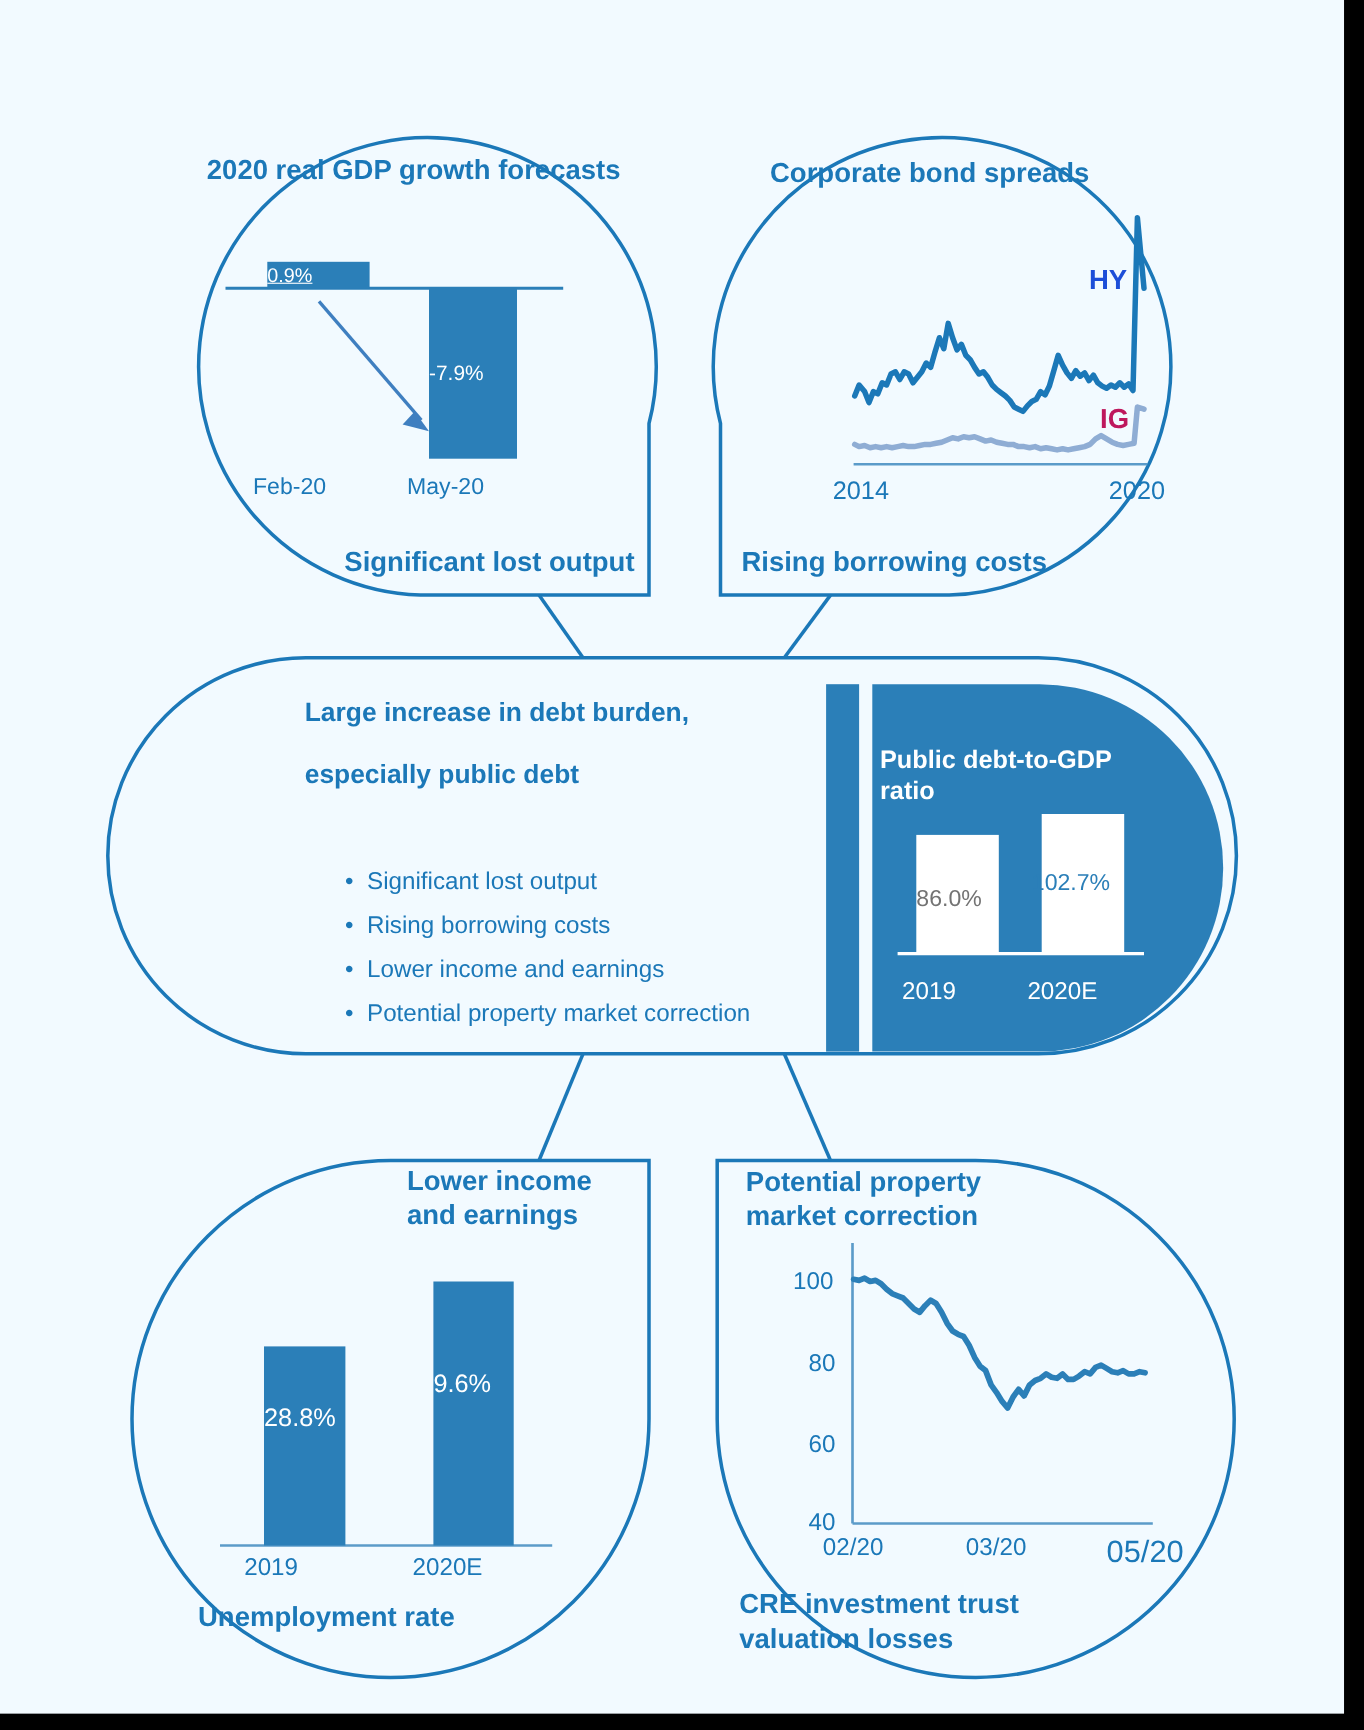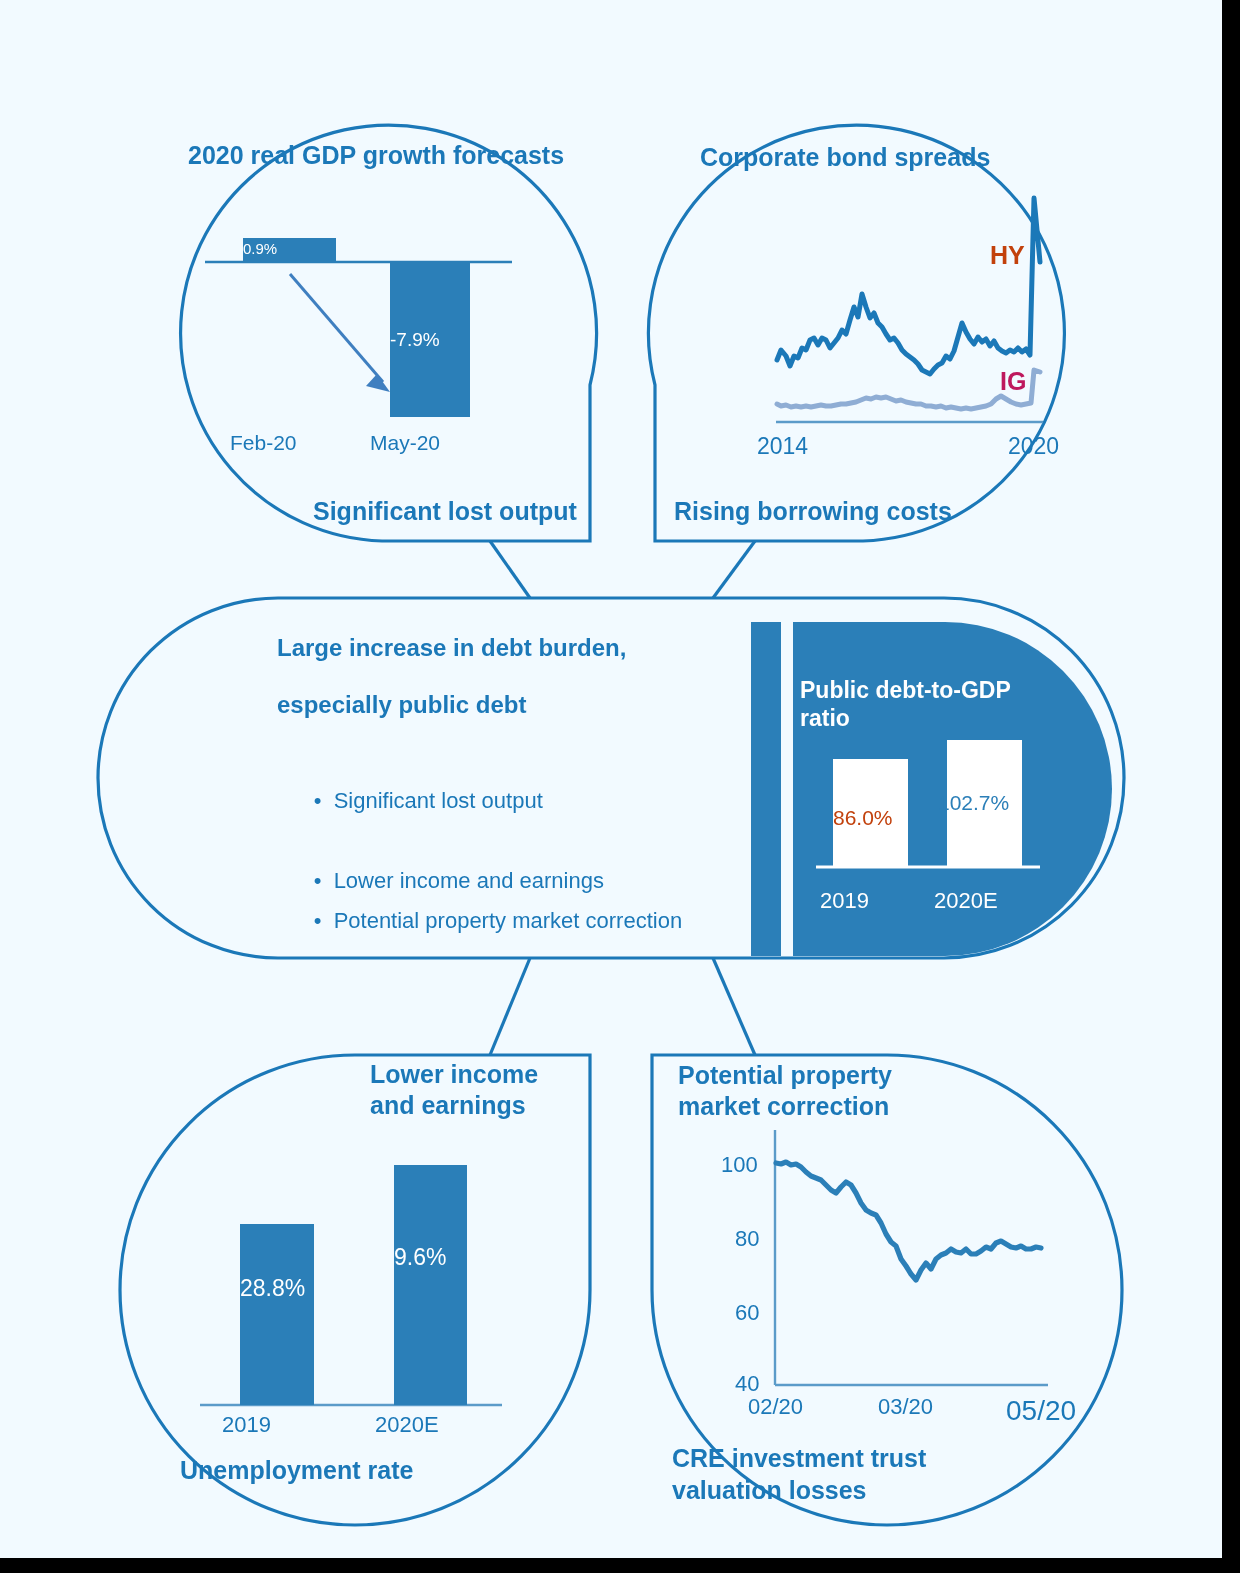--- a/index.html
+++ b/index.html
@@ -34,21 +34,21 @@
   }
   .txt {
     position: absolute;
     color: #1b78b8;
     white-space: pre;
     line-height: 1.22;
   }
   .bold { font-weight: bold; }
   .ctr { text-align: left; }
   .white { color: #ffffff; }
-  .lbl-hy { color: #c2410c; }
+  .lbl-hy { color: #1d4ed8; }
   .lbl-ig { color: #be185d; }
   .blackbar { position: absolute; background: #000000; }
 </style>
 </head>
 <body>
 
 <div id="page">
   <div id="canvas">
 
     <svg id="svgroot" viewBox="0 0 1222 1558">
@@ -125,21 +125,21 @@
 
       <g>
         <line x1="775" y1="1130" x2="775" y2="1385" stroke="#5b9bc9" stroke-width="2.4"></line>
         <line x1="775" y1="1385" x2="1048" y2="1385" stroke="#5b9bc9" stroke-width="2.4"></line>
         <polyline fill="none" stroke="#2b7fb8" stroke-width="5.2" stroke-linejoin="round" stroke-linecap="round" points="776,1163 781,1164 786,1162 791,1165 796,1164 801,1167 806,1172 811,1176 816,1178 821,1180 826,1185 831,1190 836,1193 841,1187 846,1182 851,1185 856,1193 861,1203 866,1210 871,1213 876,1215 881,1223 886,1234 891,1242 896,1246 901,1259 906,1266 911,1274 916,1280 921,1270 926,1263 931,1269 936,1259 941,1255 946,1253 951,1249 956,1252 961,1253 966,1249 971,1254 976,1254 981,1251 986,1247 991,1249 996,1243 1001,1241 1006,1244 1011,1247 1016,1248 1021,1246 1026,1249 1031,1249 1036,1247 1041,1248"></polyline>
       </g>
     </svg>
 
     <div class="txt bold ctr" style="left:188px; top:140px; width:340px; font-size:25px;">2020 real GDP growth forecasts</div>
 
-    <div class="txt white ctr" style="left:243px; top:240px; width:93px; font-size:15px;">0.9%</div>
+    <div class="txt white ctr" style="left:243px; top:240px; width:93px; font-size:18px;text-decoration:underline;">0.9%</div>
 
     <div class="txt white ctr" style="left:390px; top:328px; width:80px; font-size:19px;">-7.9%</div>
 
     <div class="txt ctr" style="left:230px; top:430px; width:120px; font-size:21px;">Feb-20</div>
 
     <div class="txt ctr" style="left:370px; top:430px; width:120px; font-size:21px;">May-20</div>
 
     <div class="txt bold" style="left:313px; top:496px; font-size:25px;">Significant lost output</div>
 
     <div class="txt bold ctr" style="left:700px; top:142px; width:374px; font-size:25px;">Corporate bond spreads</div>
@@ -153,31 +153,34 @@
     <div class="txt" style="left:1008px; top:432px; font-size:23px;">2020</div>
 
     <div class="txt bold" style="left:674px; top:496px; font-size:25px;">Rising borrowing costs</div>
 
     <div class="txt bold" style="left:277px; top:633px; font-size:24px;">Large increase in debt burden,</div>
     <div class="txt bold" style="left:277px; top:690px; font-size:24px;">especially public debt</div>
 
     <div class="txt" style="left:277px; top:761px; font-size:22px;">
       <span>•&nbsp;&nbsp;</span><span>Significant lost output</span>
     </div>
+    <div class="txt" style="left:277px; top:801px; font-size:22px;">
+      <span>•&nbsp;&nbsp;</span><span>Rising borrowing costs</span>
+    </div>
     <div class="txt" style="left:277px; top:841px; font-size:22px;">
       <span>•&nbsp;&nbsp;</span><span>Lower income and earnings</span>
     </div>
     <div class="txt" style="left:277px; top:881px; font-size:22px;">
       <span>•&nbsp;&nbsp;</span><span>Potential property market correction</span>
     </div>
 
     <div class="txt white bold ctr" style="left:800px; top:676px; width:260px; font-size:23px;">Public debt-to-GDP</div>
     <div class="txt white bold ctr" style="left:800px; top:704px; width:260px; font-size:23px;">ratio</div>
 
-    <div class="txt ctr" style="left:833px; top:805px; width:75px; font-size:21px; color:#c2410c;">86.0%</div>
+    <div class="txt ctr" style="left:833px; top:805px; width:75px; font-size:21px; color:#737373;">86.0%</div>
     <div class="txt ctr" style="left:938px; top:790px; width:94px; font-size:21px; color:#2b7fb8;">102.7%</div>
 
     <div class="txt white ctr" style="left:820px; top:888px; width:100px; font-size:22px;">2019</div>
     <div class="txt white ctr" style="left:934px; top:888px; width:100px; font-size:22px;">2020E</div>
 
     <div class="txt bold ctr" style="left:370px; top:1059px; width:200px; font-size:25px;">Lower income</div>
     <div class="txt bold ctr" style="left:370px; top:1090px; width:200px; font-size:25px;">and earnings</div>
 
     <div class="txt white ctr" style="left:240px; top:1274px; width:74px; font-size:23px;">28.8%</div>
     <div class="txt white ctr" style="left:394px; top:1243px; width:73px; font-size:23px;">9.6%</div>

